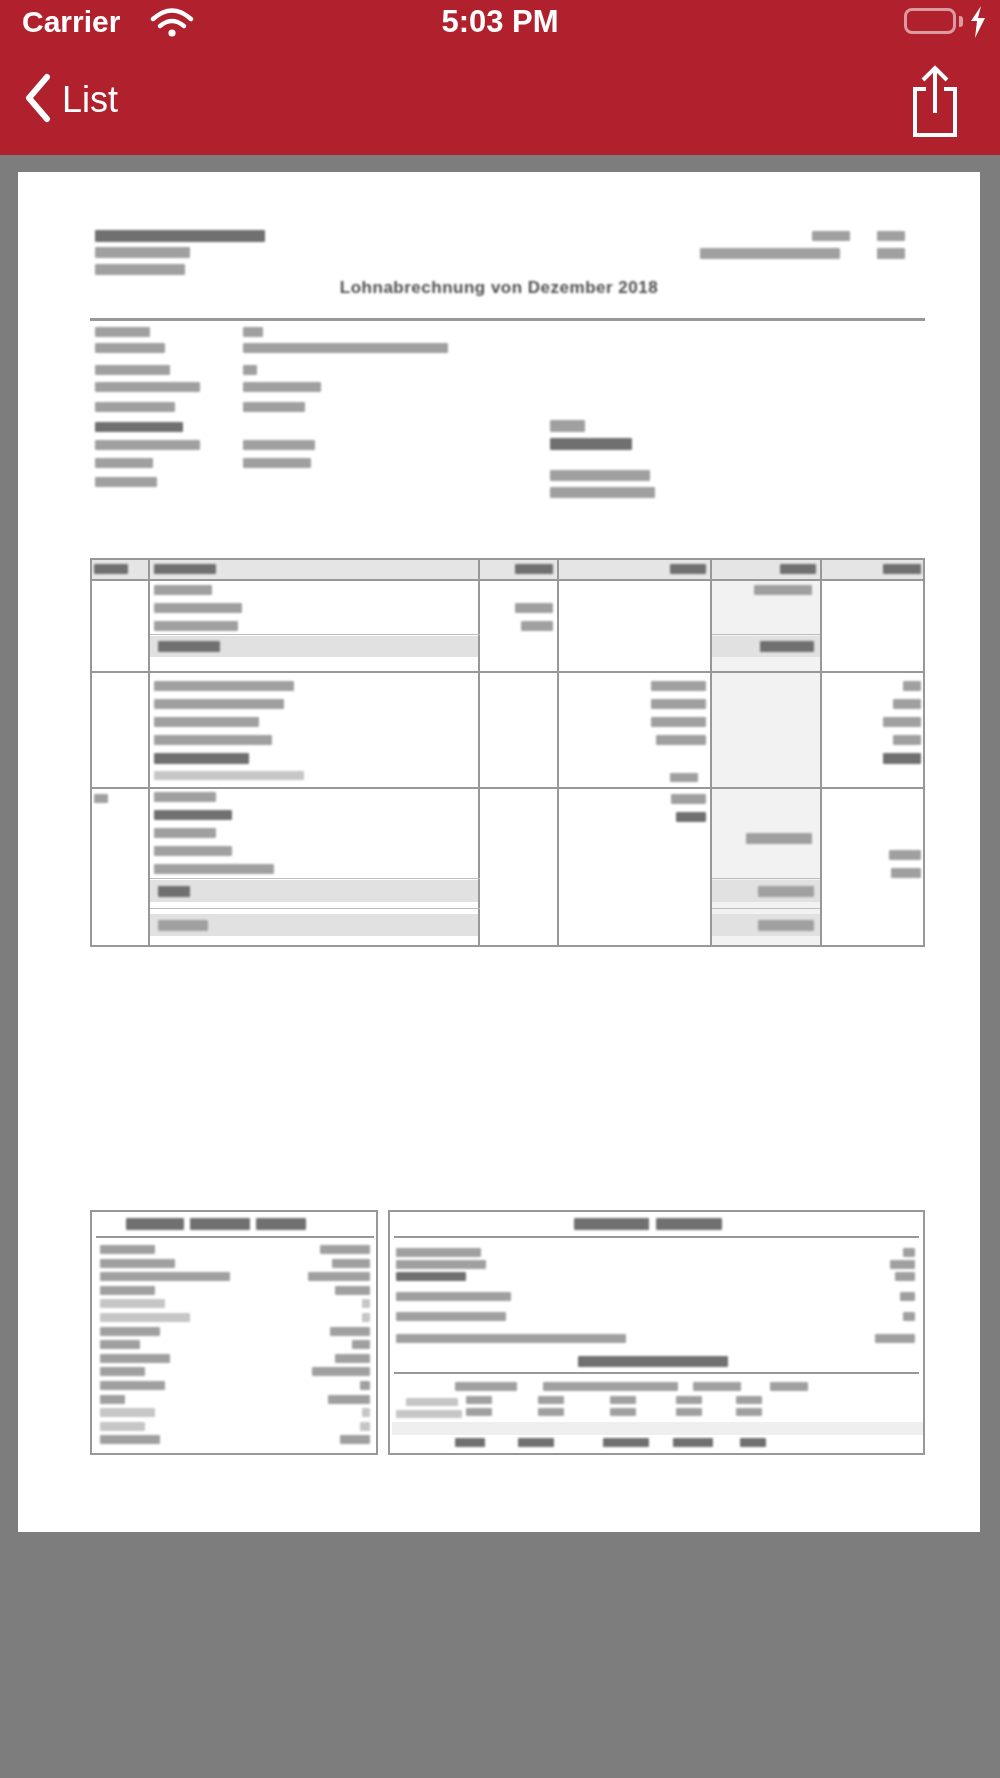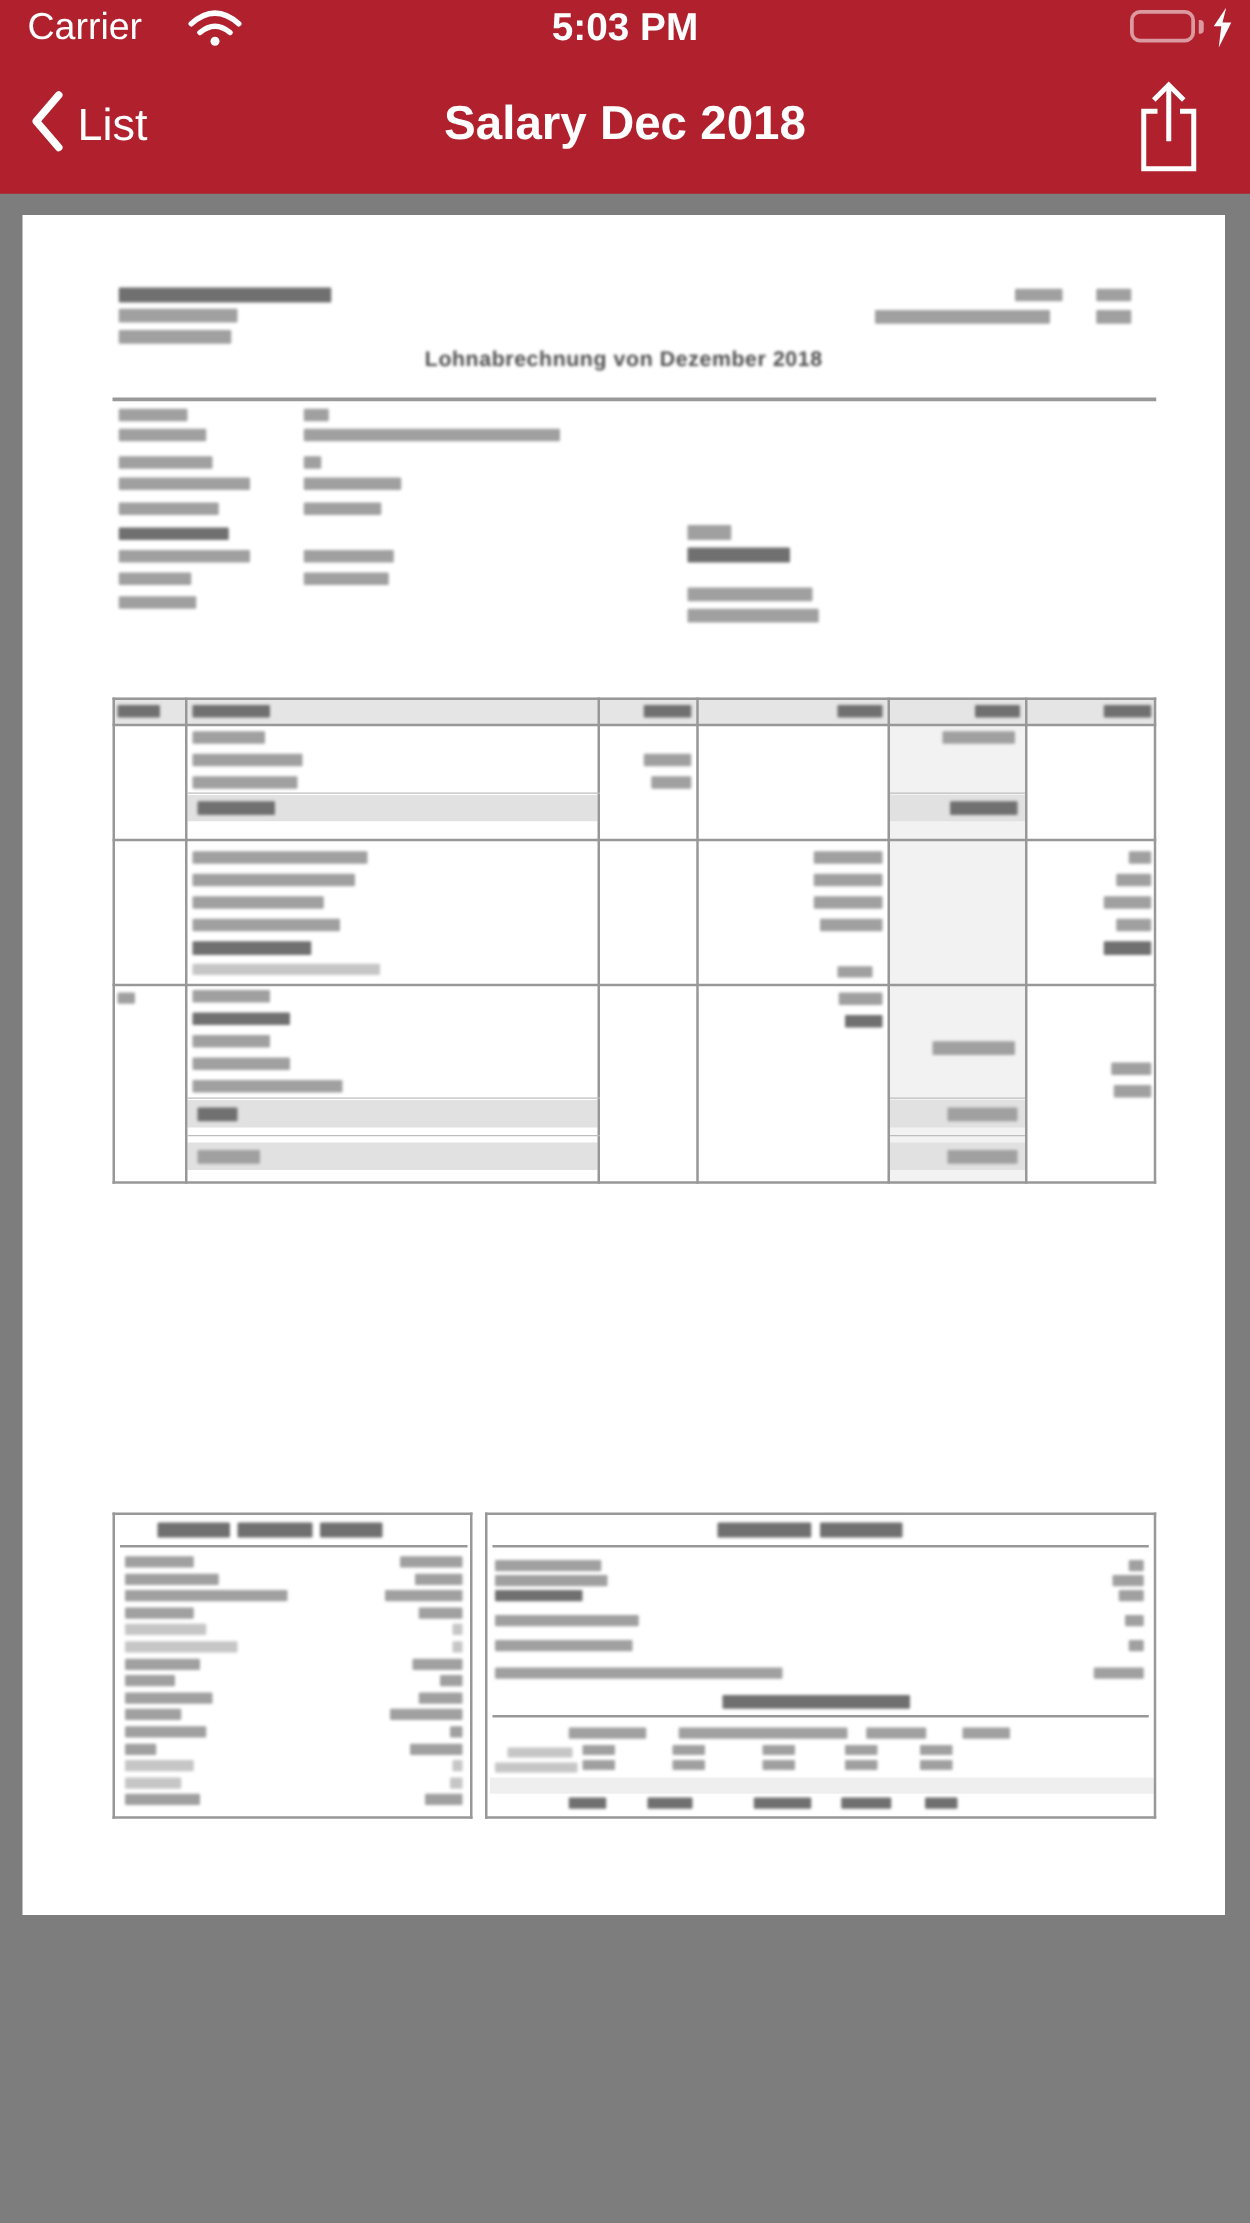--- a/index.html
+++ b/index.html
@@ -7,21 +7,21 @@
     width:1000px;height:1778px;position:relative;overflow:hidden;
     background:#7d7d7d;
     font-family:"Liberation Sans",sans-serif;
     -webkit-font-smoothing:antialiased;
   }
   
   .status-bar{
     position:absolute;top:0;left:0;width:1000px;height:44px;
     background:#b0202d;color:#fff;z-index:5;
   }
-  .carrier{position:absolute;left:22px;top:0;line-height:44px;font-size:30px;font-weight:400;}
+  .carrier{position:absolute;left:22px;top:0;line-height:44px;font-size:30px;font-weight:700;}
   .wifi{position:absolute;left:150px;top:8px;}
   .time{position:absolute;left:0;right:0;top:0;text-align:center;line-height:44px;font-size:31px;font-weight:bold;}
   .battery{position:absolute;right:44px;top:8px;width:52px;height:26px;
     border:3px solid rgba(255,255,255,.55);border-radius:8px;box-sizing:border-box;padding:2px;}
   .battery-fill{width:100%;height:100%;background:#67d45f;border-radius:3px;}
   .battery-tip{position:absolute;right:37px;top:16px;width:4px;height:11px;
     background:rgba(255,255,255,.55);border-radius:0 3px 3px 0;}
   .bolt{position:absolute;right:12px;top:6px;}
   
   .nav-bar{
@@ -80,21 +80,20 @@
 
 <div class="nav-bar">
   <div class="back-button">
     <span class="back-chevron">
       <svg width="28" height="50" viewBox="0 0 28 50">
         <polyline points="23,4 5,25 23,46" fill="none" stroke="#fff" stroke-width="6" stroke-linecap="round" stroke-linejoin="round"></polyline>
       </svg>
     </span>
     <span class="back-label">List</span>
   </div>
-  <div class="nav-title">Salary Dec 2018</div>
   <div class="share-button">
     <span>
       <svg width="56" height="78" viewBox="0 0 56 78">
         <path d="M19 26 H8 V72 H48 V26 H37" fill="none" stroke="#fff" stroke-width="4"></path>
         <line x1="28" y1="50" x2="28" y2="6" stroke="#fff" stroke-width="4"></line>
         <polyline points="16,17 28,5 40,17" fill="none" stroke="#fff" stroke-width="4"></polyline>
       </svg>
     </span>
   </div>
 </div>

